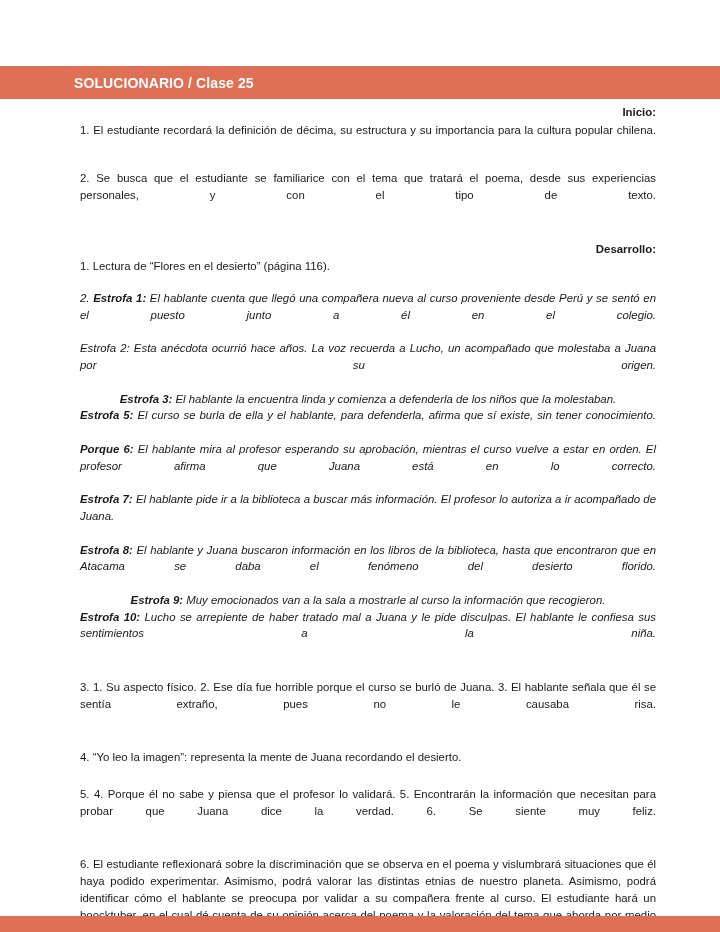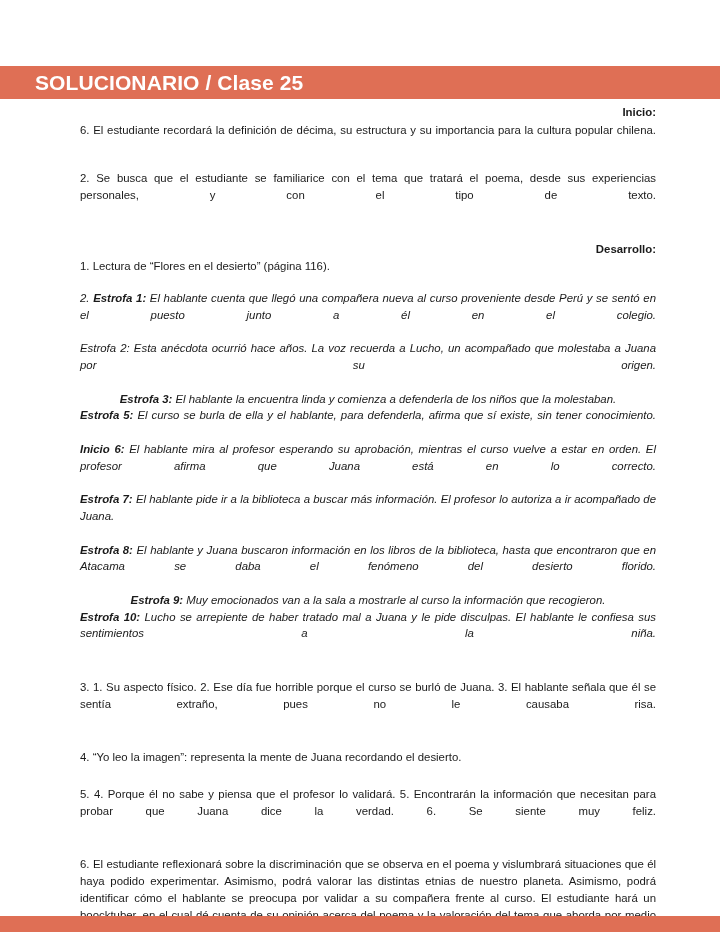--- a/index.html
+++ b/index.html
@@ -29,23 +29,23 @@
     position: absolute;
     left: 0;
     top: 66px;
     width: 720px;
     height: 33px;
     background: #df6f55;
     display: flex;
     align-items: center;
   }
   .header-title {
-    padding-left: 35px;
+    padding-left: 74px;
     color: #ffffff;
-    font-size: 21px;
+    font-size: 14px;
     font-weight: bold;
     letter-spacing: 0.1px;
     line-height: 1;
     white-space: nowrap;
   }
 
   
   .footer-band {
     position: absolute;
     left: 0;
@@ -114,21 +114,21 @@
 <div class="page">
 
   <div class="header-band">
     <div class="header-title">SOLUCIONARIO / Clase 25</div>
   </div>
 
   <div class="content">
 
     <div class="section-heading">Inicio:</div>
 
-    <p class="para">6. El estudiante recordará la definición de décima, su estructura y su importancia para la cultura popular chilena.</p>
+    <p class="para">1. El estudiante recordará la definición de décima, su estructura y su importancia para la cultura popular chilena.</p>
 
     <div class="gap-md"></div>
 
     <p class="para">2. Se busca que el estudiante se familiarice con el tema que tratará el poema, desde sus experiencias personales, y con el tipo de texto.</p>
 
     <div class="gap-lg"></div>
 
     <div class="section-heading">Desarrollo:</div>
 
     <p class="para left">1. Lectura de “Flores en el desierto” (página 116).</p>
@@ -148,21 +148,21 @@
       <p class="strofa-line left">
         <b>Estrofa 3:</b><span> El hablante la encuentra linda y comienza a defenderla de los niños que la molestaban.</span>
       </p>
 
 
       <p class="strofa-line">
         <b>Estrofa 5:</b><span> El curso se burla de ella y el hablante, para defenderla, afirma que sí existe, sin tener conocimiento.</span>
       </p>
 
       <p class="strofa-line">
-        <b>Inicio 6:</b><span> El hablante mira al profesor esperando su aprobación, mientras el curso vuelve a estar en orden. El profesor afirma que Juana está en lo correcto.</span>
+        <b>Porque 6:</b><span> El hablante mira al profesor esperando su aprobación, mientras el curso vuelve a estar en orden. El profesor afirma que Juana está en lo correcto.</span>
       </p>
 
       <p class="strofa-line">
         <b>Estrofa 7:</b><span> El hablante pide ir a la biblioteca a buscar más información. El profesor lo autoriza a ir acompañado de Juana.</span>
       </p>
 
       <p class="strofa-line">
         <b>Estrofa 8:</b><span> El hablante y Juana buscaron información en los libros de la biblioteca, hasta que encontraron que en Atacama se daba el fenómeno del desierto florido.</span>
       </p>
 

